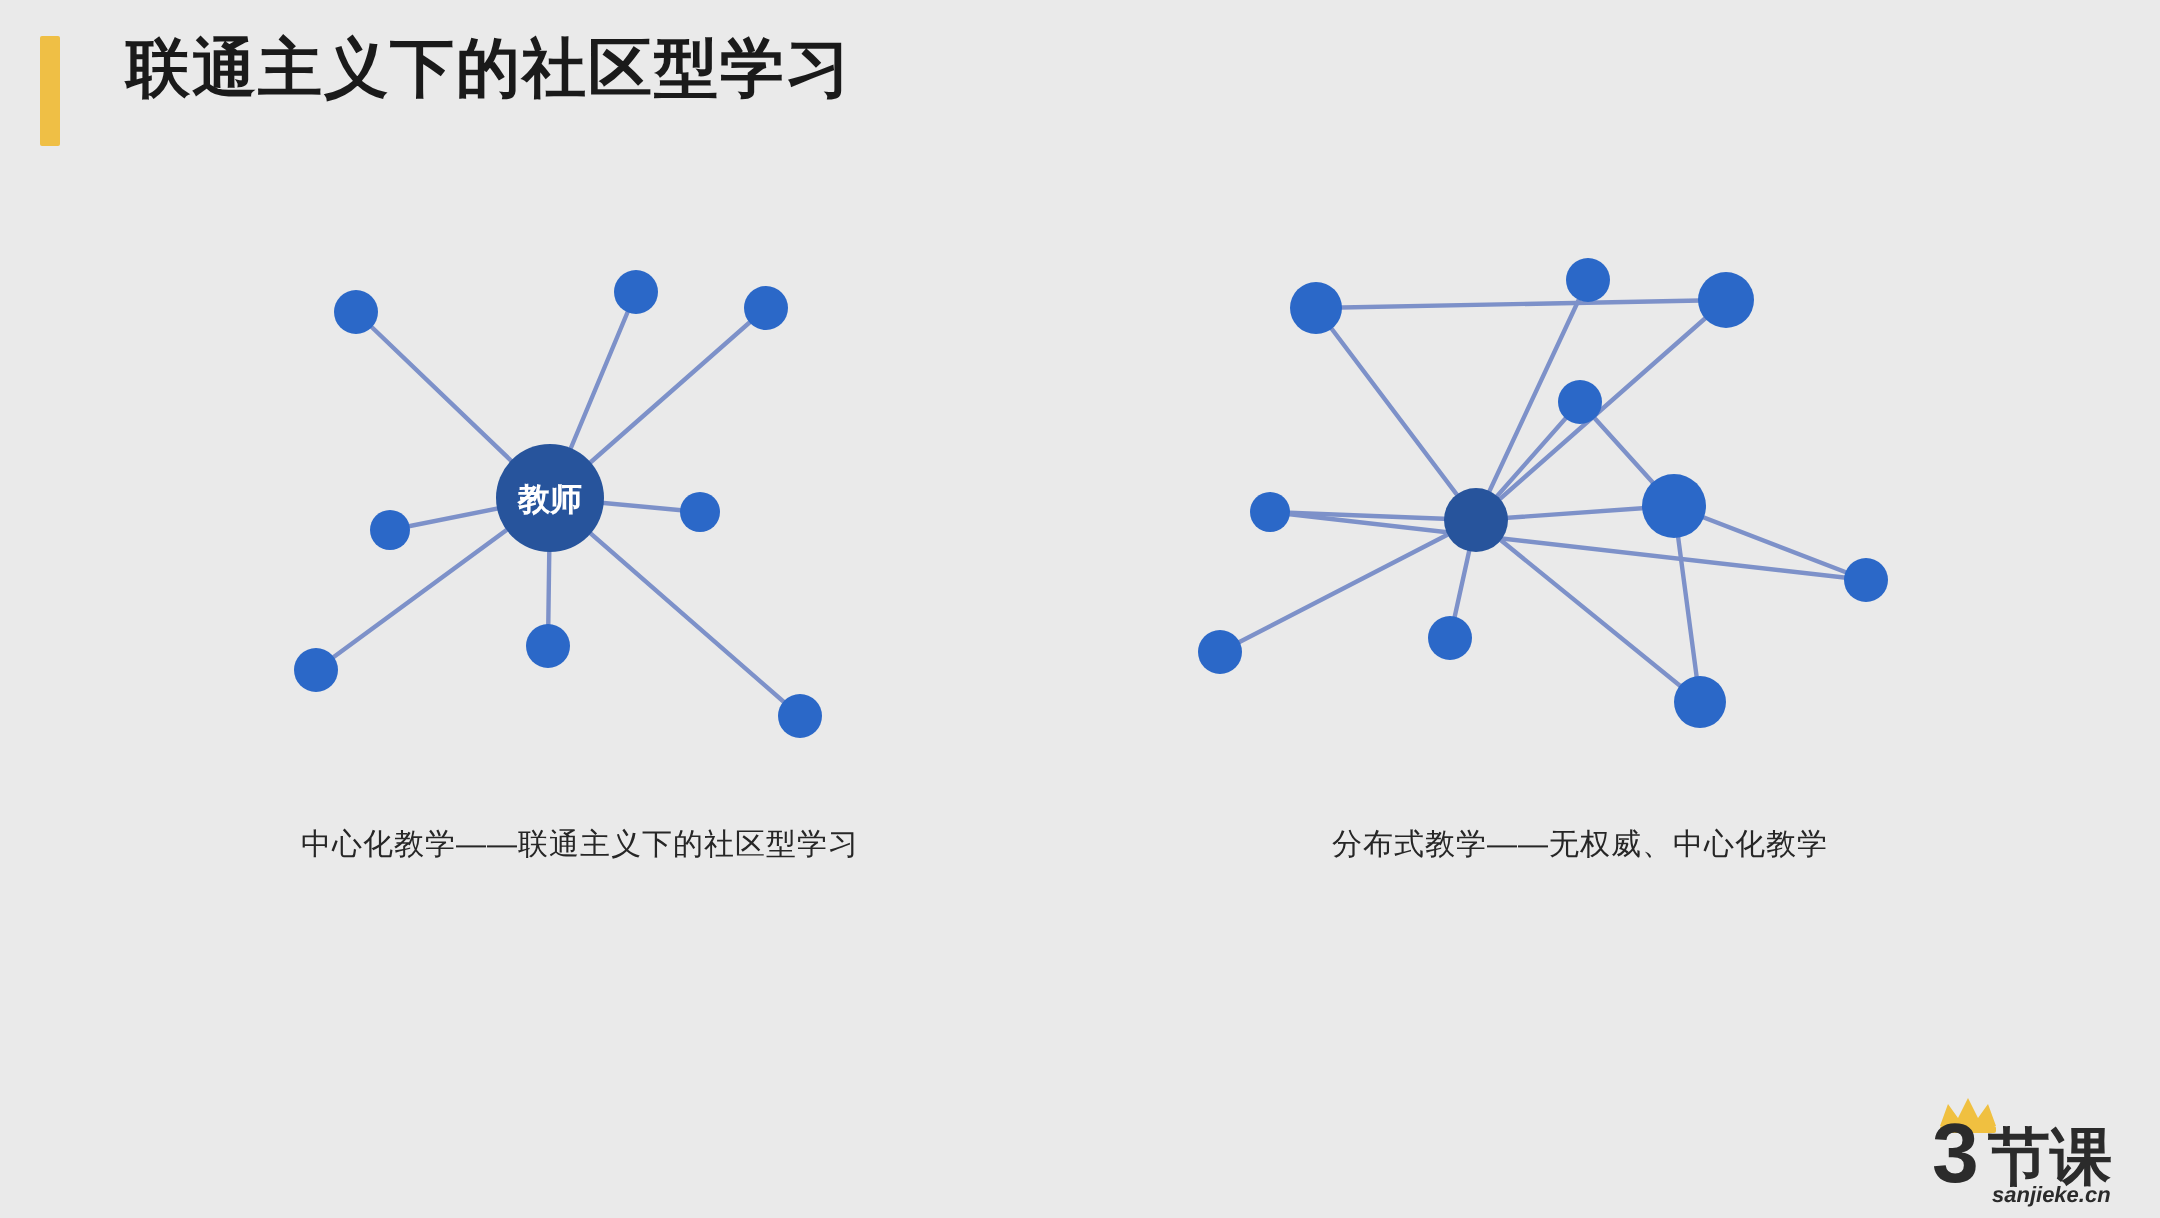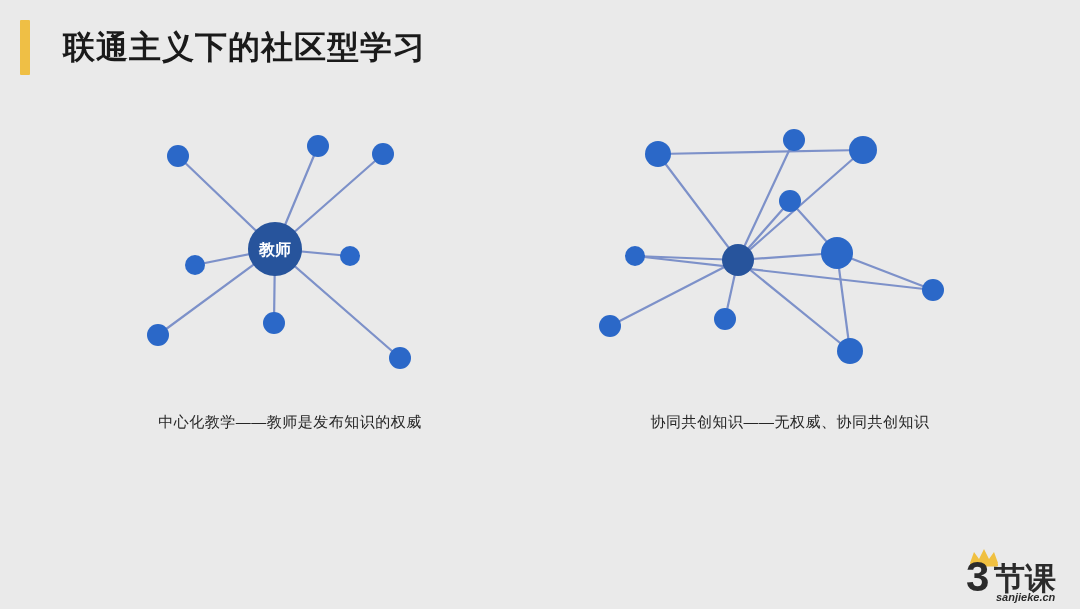--- a/index.html
+++ b/index.html
@@ -24,21 +24,20 @@
     background: #eaeaea;
   }
 
   
   .title-row {
     position: absolute;
     left: 0;
     top: 18px;
     height: 58px;
     display: flex;
-    align-items: center;
   }
   .title-accent {
     width: 10px;
     height: 55px;
     background: #efbf45;
     margin-left: 20px;
     flex: 0 0 auto;
     border-radius: 1px;
   }
   .title-text {
@@ -110,21 +109,21 @@
         <circle cx="218" cy="38" r="11" fill="#2b68c8"></circle>
         <circle cx="283" cy="46" r="11" fill="#2b68c8"></circle>
         <circle cx="250" cy="148" r="10" fill="#2b68c8"></circle>
         <circle cx="95" cy="157" r="10" fill="#2b68c8"></circle>
         <circle cx="58" cy="227" r="11" fill="#2b68c8"></circle>
         <circle cx="174" cy="215" r="11" fill="#2b68c8"></circle>
         <circle cx="300" cy="250" r="11" fill="#2b68c8"></circle>
         <text x="175" y="147" text-anchor="middle" fill="#ffffff" font-size="16" font-weight="bold" font-family="Liberation Sans, DejaVu Sans, sans-serif">教师</text>
       </svg>
   </div>
-  <div class="caption caption-left">中心化教学——教师是发布知识的权威</div>
+  <div class="caption caption-left">中心化教学——联通主义下的社区型学习</div>
 
   <div class="panel panel-right">
     <svg class="graph-svg" id="svg-right" width="420" height="290" viewBox="0 0 420 290">
         <line x1="83" y1="46" x2="288" y2="42" stroke="#7d91c9" stroke-width="2.2" stroke-linecap="round"></line>
         <line x1="83" y1="46" x2="163" y2="152" stroke="#7d91c9" stroke-width="2.2" stroke-linecap="round"></line>
         <line x1="219" y1="32" x2="163" y2="152" stroke="#7d91c9" stroke-width="2.2" stroke-linecap="round"></line>
         <line x1="288" y1="42" x2="163" y2="152" stroke="#7d91c9" stroke-width="2.2" stroke-linecap="round"></line>
         <line x1="215" y1="93" x2="163" y2="152" stroke="#7d91c9" stroke-width="2.2" stroke-linecap="round"></line>
         <line x1="215" y1="93" x2="262" y2="145" stroke="#7d91c9" stroke-width="2.2" stroke-linecap="round"></line>
         <line x1="60" y1="148" x2="163" y2="152" stroke="#7d91c9" stroke-width="2.2" stroke-linecap="round"></line>
@@ -141,21 +140,21 @@
         <circle cx="288" cy="42" r="14" fill="#2b68c8"></circle>
         <circle cx="215" cy="93" r="11" fill="#2b68c8"></circle>
         <circle cx="262" cy="145" r="16" fill="#2b68c8"></circle>
         <circle cx="60" cy="148" r="10" fill="#2b68c8"></circle>
         <circle cx="358" cy="182" r="11" fill="#2b68c8"></circle>
         <circle cx="35" cy="218" r="11" fill="#2b68c8"></circle>
         <circle cx="150" cy="211" r="11" fill="#2b68c8"></circle>
         <circle cx="275" cy="243" r="13" fill="#2b68c8"></circle>
       </svg>
   </div>
-  <div class="caption caption-right">协同共创知识——无权威、协同共创知识</div>
+  <div class="caption caption-right">分布式教学——无权威、中心化教学</div>
 
   <div class="logo">
     <svg width="112" height="62" viewBox="0 0 112 62">
 
       <g id="logo-crown">
           <path d="M10 20 L14 9 L19 16 L24 6 L29 16 L34 9 L38 20 Z" fill="#f0c040"></path>
           <rect x="10" y="20" width="28" height="3.5" fill="#f0c040" rx="1"></rect>
         </g>
 
       <text id="logo-mark" x="6" y="48" font-family="Liberation Sans, sans-serif" font-size="42" font-weight="bold" fill="#2b2b2b">3</text>

